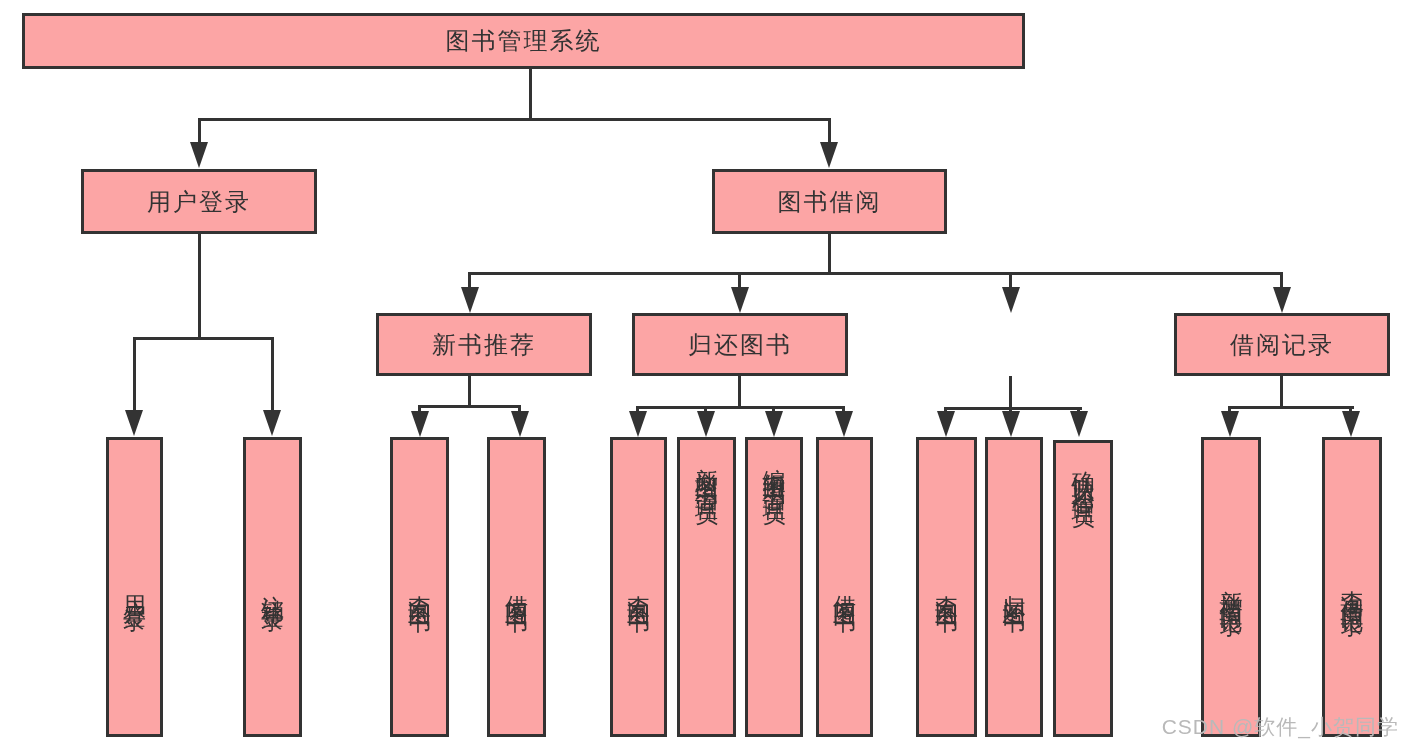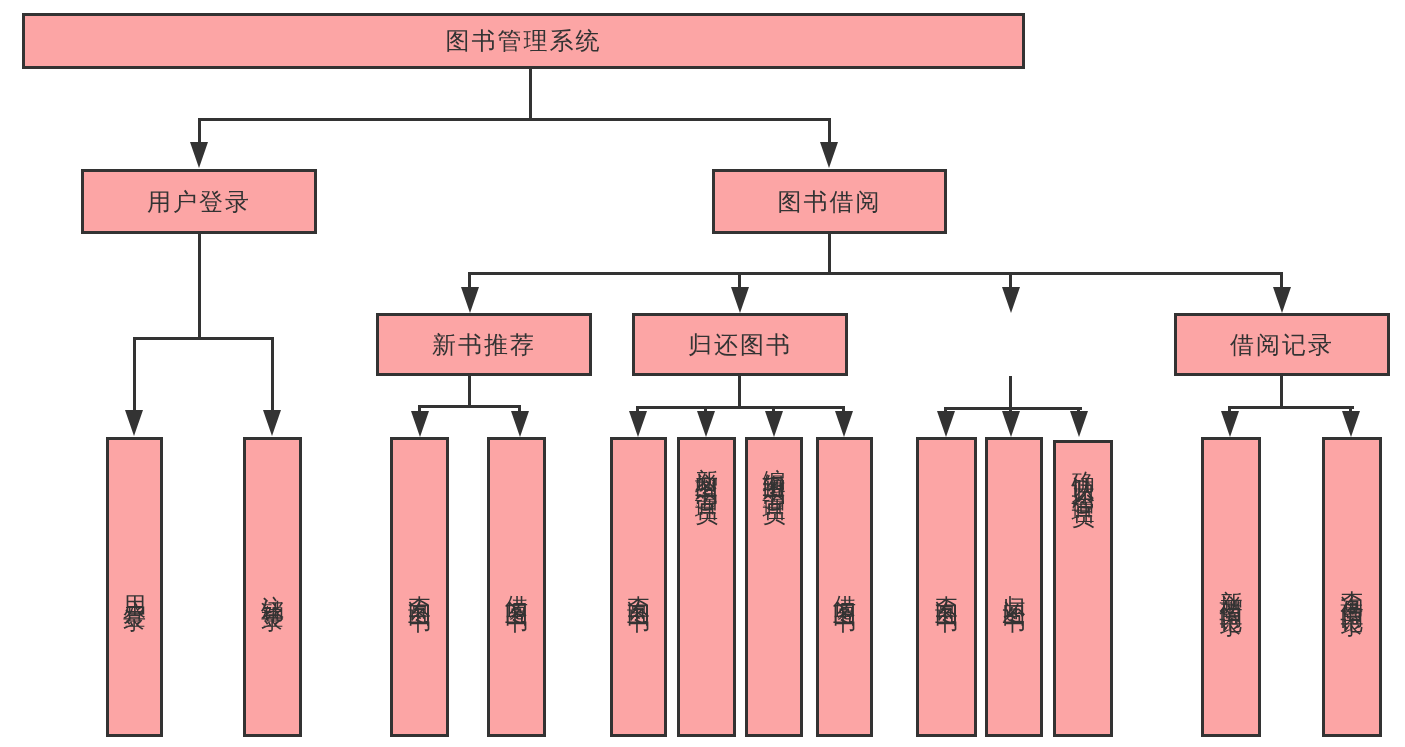--- a/index.html
+++ b/index.html
@@ -171,14 +171,15 @@
     <span>确认归还（管理员）</span>
   </div>
 
   <div class="box leaf" style="left:1201px; top:437px; width:60px; height:300px;">
     <span>新增借阅记录</span>
   </div>
   <div class="box leaf" style="left:1322px; top:437px; width:60px; height:300px;">
     <span>查询借阅记录</span>
   </div>
 
+  <div class="watermark">CSDN @软件_小贺同学</div>
 
 </div>
 
 </body></html>

